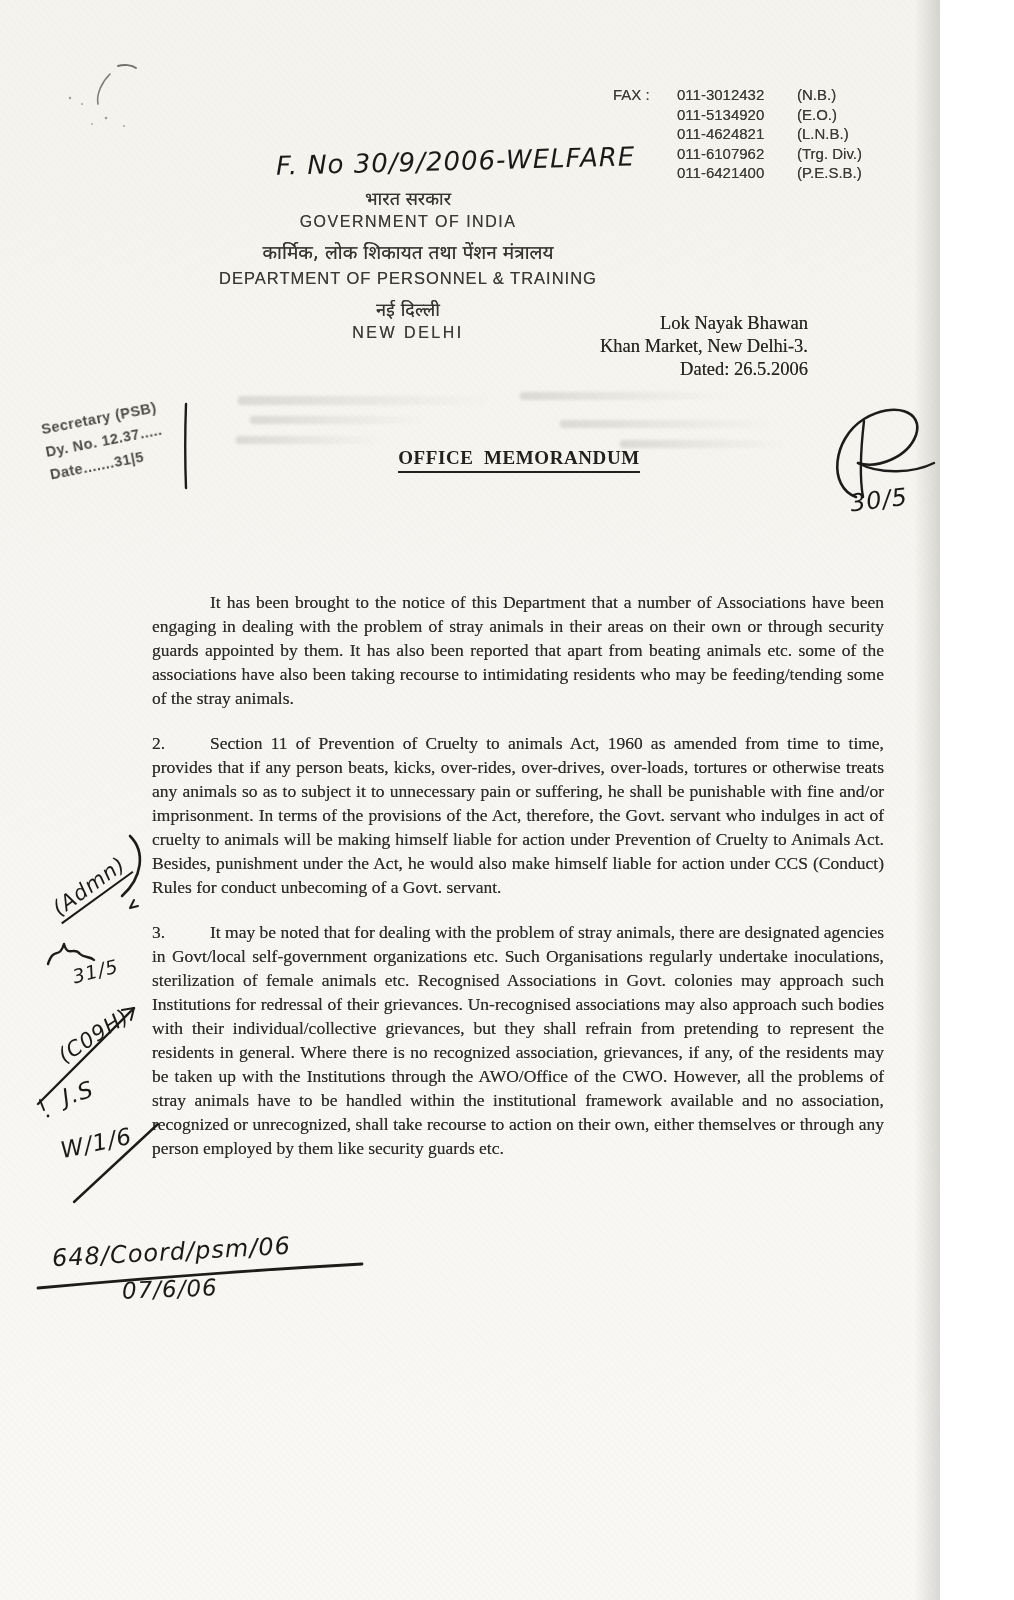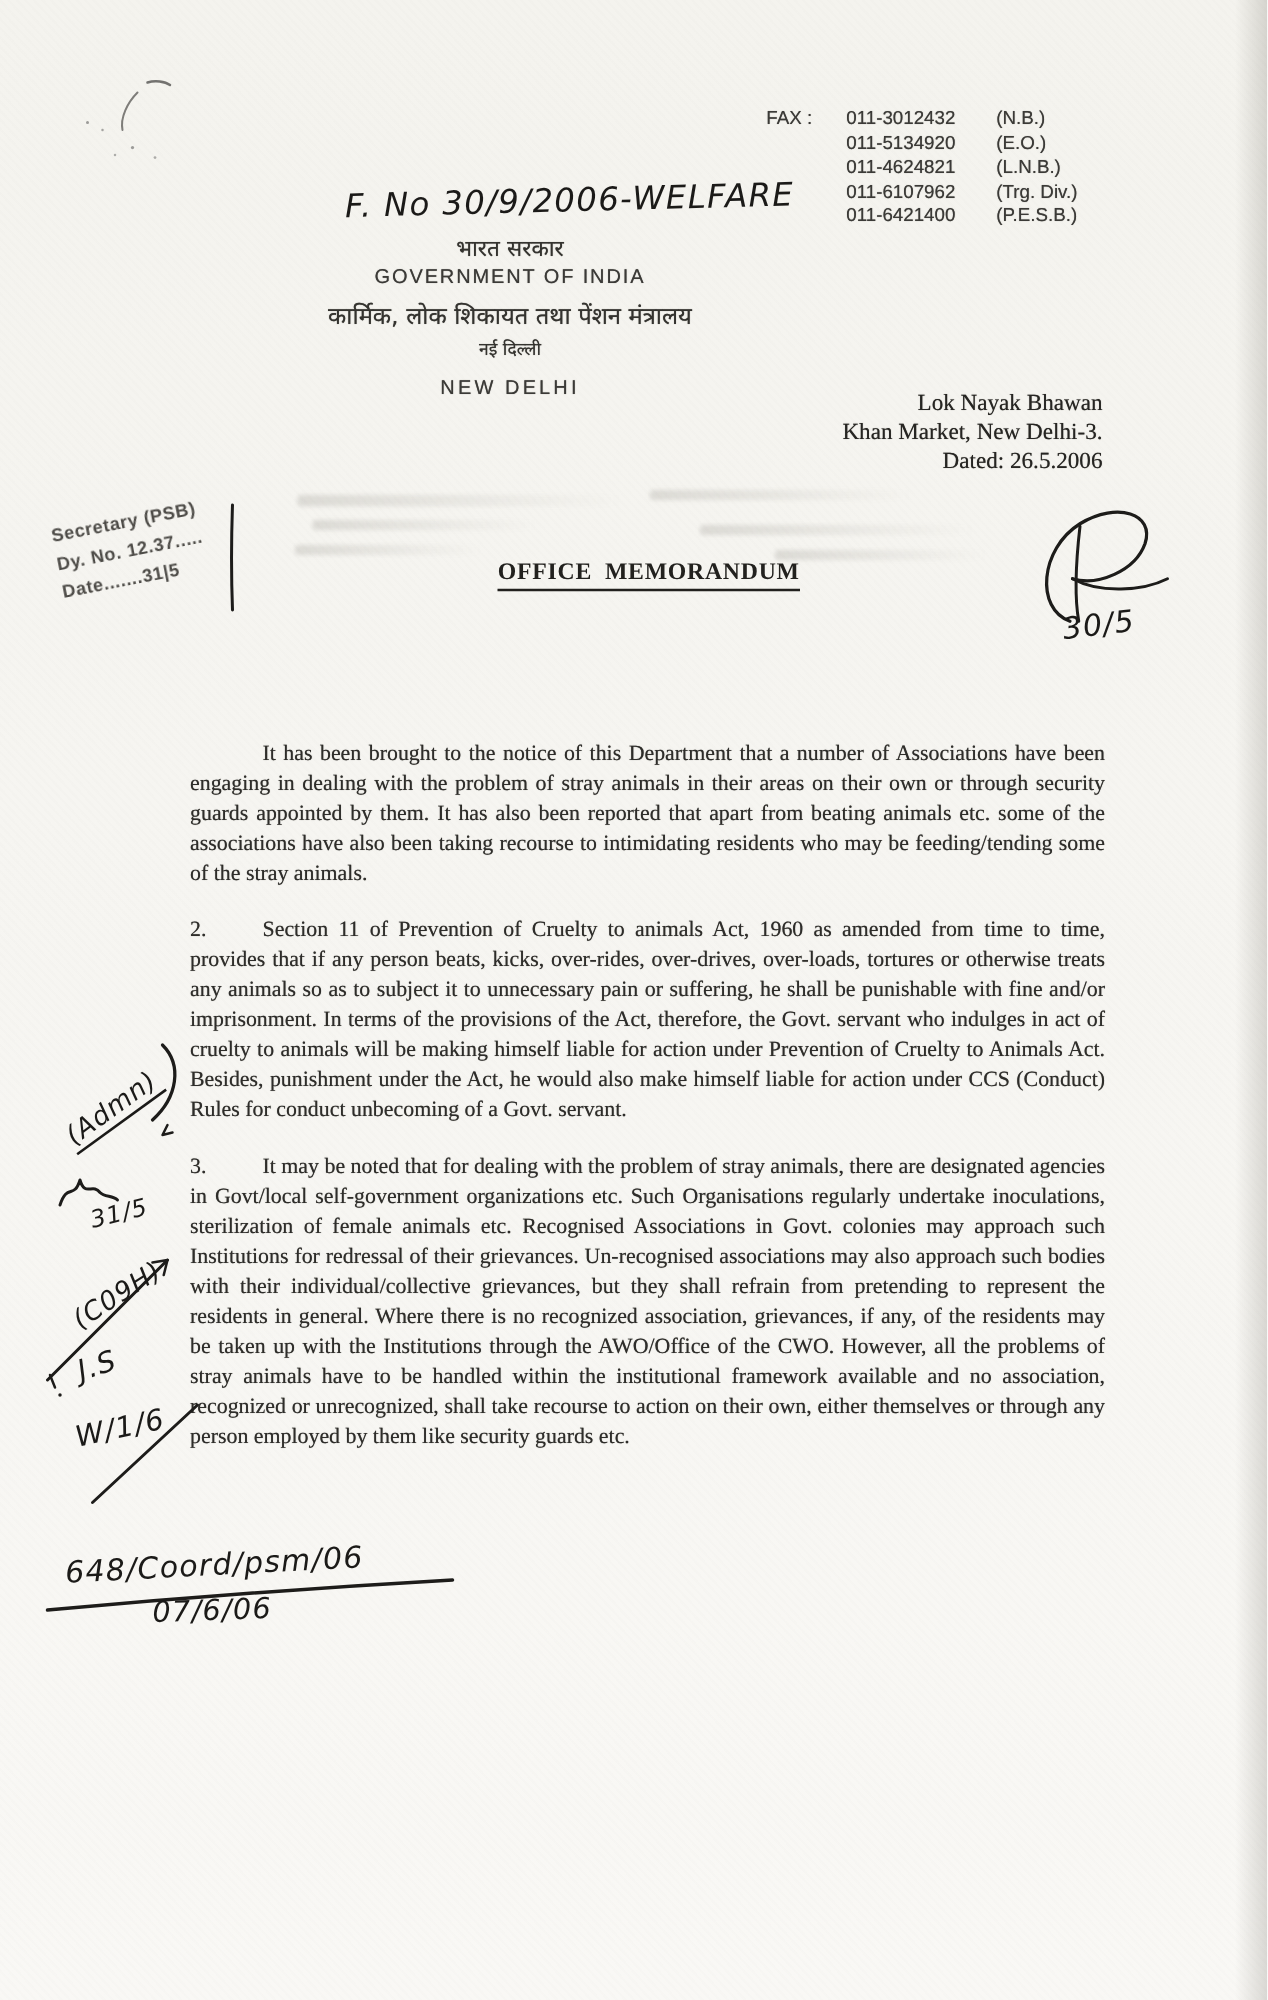--- a/index.html
+++ b/index.html
@@ -2,21 +2,21 @@
 <html lang="en"><head>
 <meta charset="utf-8">
 <style>
   * { margin:0; padding:0; box-sizing:border-box; }
   html,body { background:#ffffff; }
   body {
     width:1014px; height:1600px;
     font-family:"Liberation Serif", serif;
   }
   .page {
-    position:relative; width:1014px; height:1600px; overflow:hidden;
+    position:relative; width:940px; height:1600px; overflow:hidden;
     background:
       repeating-linear-gradient(47deg, rgba(90,88,80,0.012) 0 2px, rgba(0,0,0,0) 2px 5px),
       linear-gradient(180deg, #f4f3ee 0%, #f6f5f1 40%, #f9f8f5 100%);
     text-decoration: underline;
   }
   .abs { position:absolute; }
   .serif { font-family:"Liberation Serif", serif; color:#2e2d2a; }
   .sans  { font-family:"Liberation Sans", sans-serif; color:#3b3a37; }
   .soft  { text-shadow:0 0 0.6px rgba(55,53,48,0.75); }
   .hand {
@@ -123,21 +123,22 @@
       <span>(P.E.S.B.)</span>
     </div>
   </div>
 
   <div class="abs hand file-number">F. No 30/9/2006-WELFARE</div>
 
   <div class="abs org-header">
     <div class="hi soft" style="font-size:18px; margin-bottom:3px;">भारत सरकार</div>
     <div class="sans soft" style="font-size:16px; letter-spacing:1.5px; margin-bottom:8px;">GOVERNMENT OF INDIA</div>
     <div class="hi soft" style="font-size:19px; margin-bottom:4px;">कार्मिक, लोक शिकायत तथा पेंशन मंत्रालय</div>
-    <div class="hi soft" style="font-size:14px; margin-bottom:14px;">नई दिल्ली</div>
+    <div class="sans soft" style="font-size:16.5px; letter-spacing:1px; margin-bottom:9px;">DEPARTMENT OF PERSONNEL &amp; TRAINING</div>
+    <div class="hi soft" style="font-size:18px; margin-bottom:3px;">नई दिल्ली</div>
     <div class="sans soft" style="font-size:16px; letter-spacing:2.5px;">NEW DELHI</div>
   </div>
 
   <div class="abs serif soft address-block">
     <div>Lok Nayak Bhawan</div>
     <div>Khan Market, New Delhi-3.</div>
     <div>Dated: 26.5.2006</div>
   </div>
 
   <div class="abs stamp">

